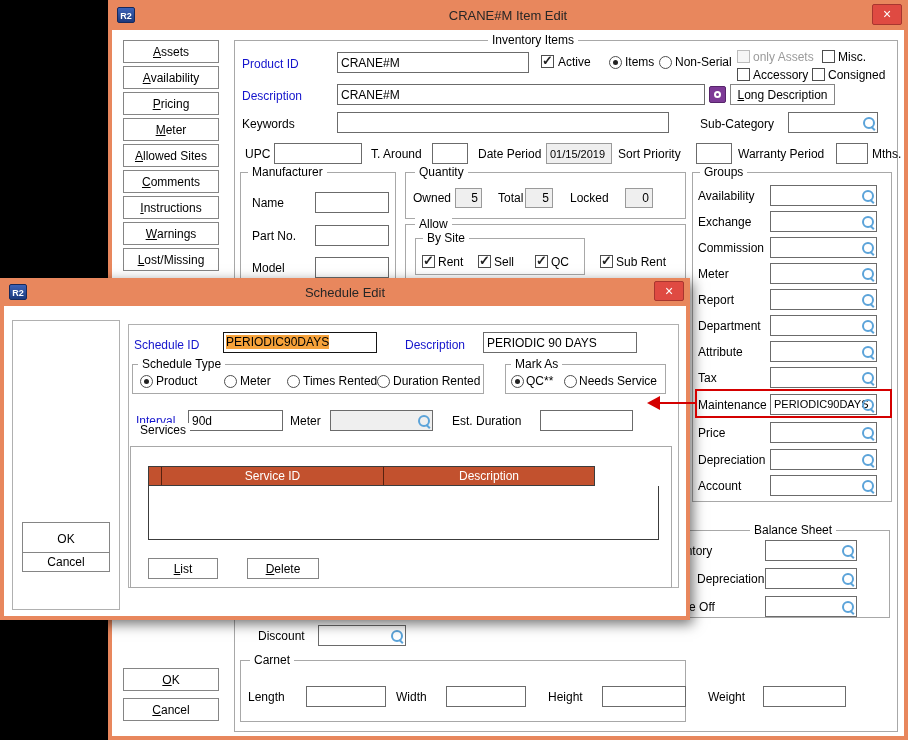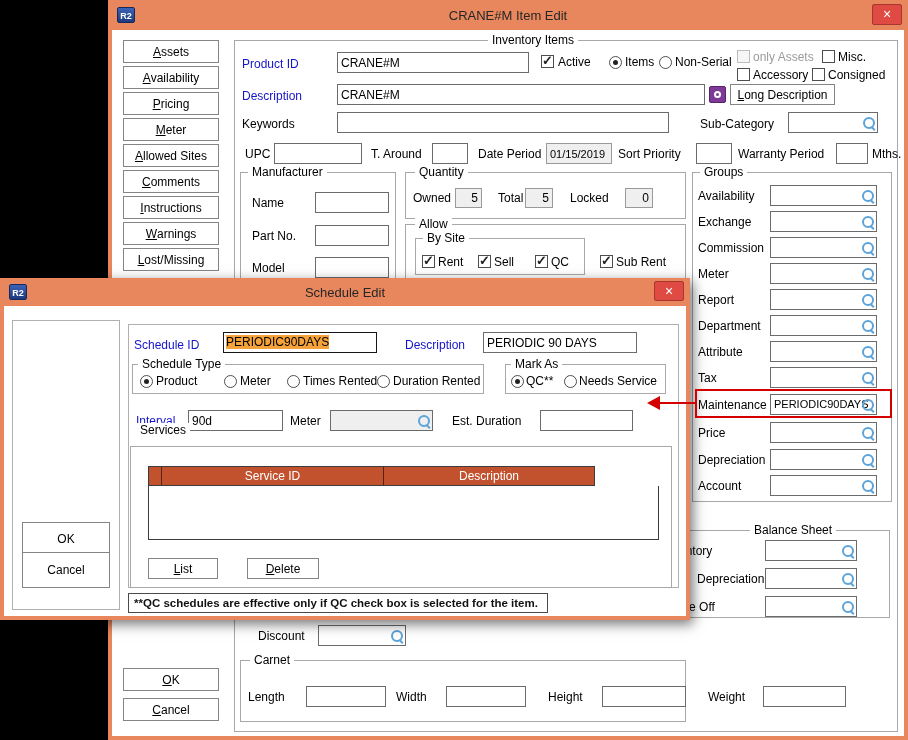--- a/index.html
+++ b/index.html
@@ -260,21 +260,21 @@
   <div class="window" id="schedule-edit">
     <div class="titlebar">
       <span class="logo">R2</span>
       <span class="tb-title">Schedule Edit</span>
       <span class="closebtn">×</span>
     </div>
     <div class="paper"></div>
 
     <div class="panelbox" style="left:12px;top:42px;width:108px;height:290px"></div>
     <div class="btn" style="left:22px;top:244px;width:88px;height:33px">OK</div>
-    <div class="btn" style="left:22px;top:274px;width:88px;height:36px">Cancel</div>
+    <div class="btn" style="left:22px;top:274px;width:88px;height:20px">Cancel</div>
 
     <div class="panelbox" style="left:128px;top:46px;width:551px;height:264px;background:transparent"></div>
 
     <span class="bl" style="left:134px;top:60px">Schedule ID</span>
     <div class="inp-div" style="left:223px;top:54px;width:154px">
       <span class="selhl">PERIODIC90DAYS</span>
     </div>
     <span class="bl" style="left:405px;top:60px">Description</span>
     <input class="inp" style="left: 483px; top: 54px; width: 154px;" value="PERIODIC 90 DAYS">
 
@@ -310,20 +310,19 @@
     <span class="gcap" style="left:136px;top:145px">Services</span>
     <div class="svc-head" style="left:148px;top:188px;width:447px">
       <div class="c" style="width:13px"></div>
       <div class="c" style="width:222px">Service ID</div>
       <div class="c" style="flex:1">Description</div>
     </div>
     <div class="svc-body" style="left:148px;top:208px;width:511px;height:54px"></div>
     <div class="btn" style="left:148px;top:280px;width:70px;height:21px"><u>L</u>ist</div>
     <div class="btn" style="left:247px;top:280px;width:72px;height:21px"><u>D</u>elete</div>
 
-    <div class="notebox" style="left:128px;top:315px;width:420px;height:20px">**QC schedules are effective only if QC check box is selected for the item.</div>
   </div>
 
   <div class="hlbox" style="left:695px;top:389px;width:197px;height:29px"></div>
   <div class="arrowline" style="left:659px;top:402px;width:36px"></div>
   <div class="arrowhead" style="left:647px;top:396px"></div>
 
 </div>
 
 </body></html>

